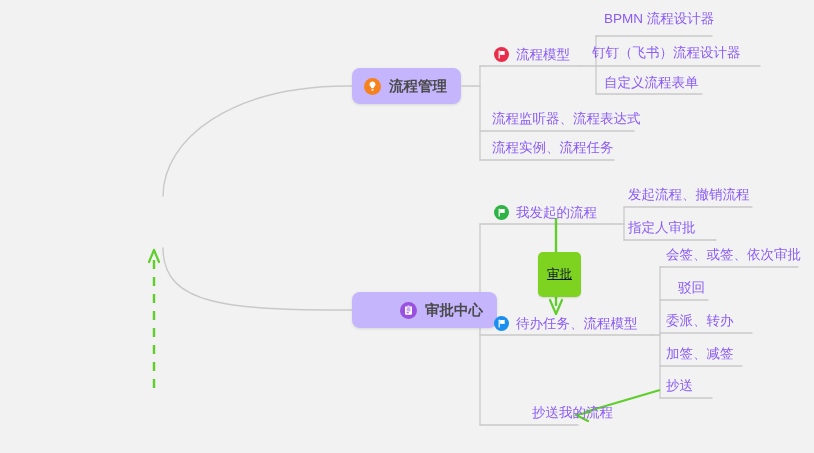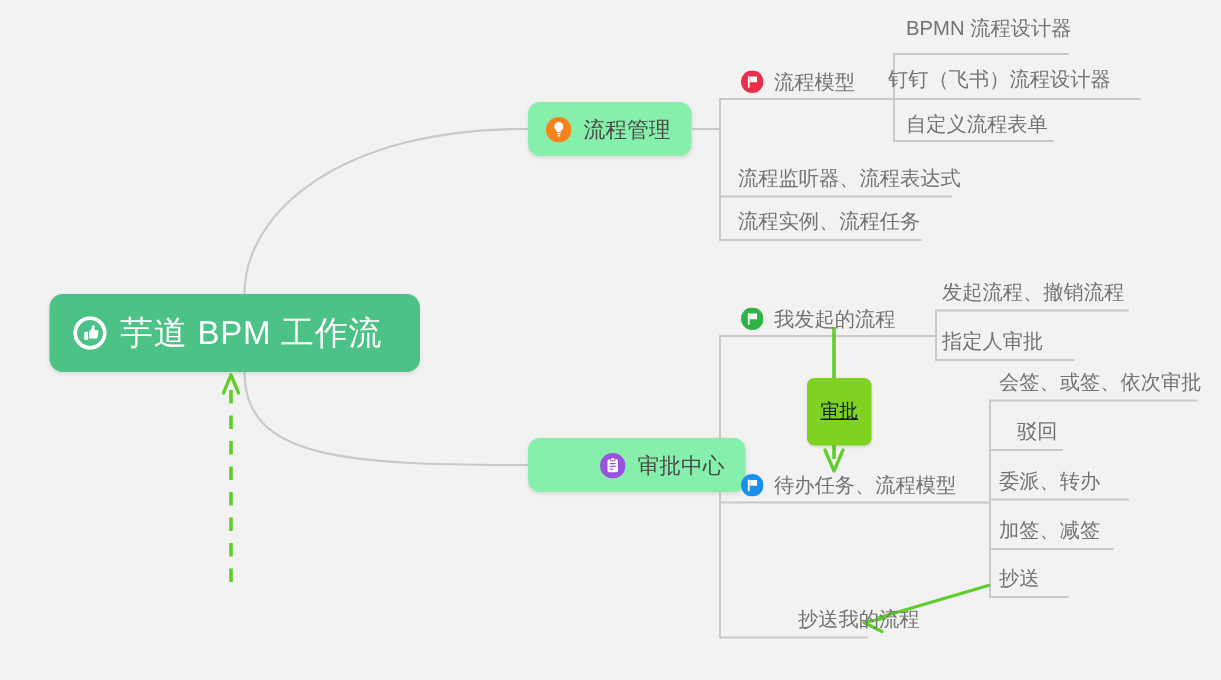--- a/index.html
+++ b/index.html
@@ -44,28 +44,29 @@
     color: #ffffff;
     font-size: 22px;
     letter-spacing: 0.5px;
     margin-left: 9px;
     white-space: nowrap;
   }
 
   
   .branch-node {
     position: absolute;
-    background: #86efac;
+    background: #c4b5fd;
     border-radius: 8px;
     box-shadow: 0 1px 3px rgba(0,0,0,0.11);
     display: flex;
     align-items: center;
     box-sizing: border-box;
     padding: 0 14px 0 12px;
     height: 36px;
+    font-weight: bold;
   }
   .branch-label {
     font-size: 14.5px;
     color: #4a4a4a;
     margin-left: 8px;
     white-space: nowrap;
   }
   #node-liucheng { left: 352px; top: 68px; }
   #node-shenpi   { left: 352px; top: 292px; padding-left: 48px; }
 
@@ -76,21 +77,21 @@
     top: 392px;
     height: 37px;
     padding: 0 16px 0 12px;
   }
   #node-oa .branch-label { font-size: 14.5px; color: #555; }
 
   
   .leaf {
     position: absolute;
     font-size: 13.5px;
-    color: #737373;
+    color: #8b5cf6;
     white-space: nowrap;
     line-height: 1;
     display: flex;
     align-items: center;
   }
   .leaf .leaf-text { display: inline-block; }
   .leaf.with-icon .leaf-text { margin-left: 7px; }
 
   
   .ico {
@@ -185,31 +186,20 @@
       <path d="M 556 218 L 556 306"></path>
       <path d="M 556 314 L 550 300 M 556 314 L 562 300" stroke-linecap="round" stroke-width="2.2"></path>
     </g>
 
     <g stroke="#5fce2a" stroke-width="2.2" fill="none">
       <path d="M 660 390 L 585 412"></path>
       <path d="M 576 415 L 590 412 M 576 415 L 588 421" stroke-linecap="round" stroke-width="2.2"></path>
     </g>
   </svg>
 
-  <div class="root-node">
-    <span class="ico" style="width:22px;height:22px;background:#ffffff;">
-      <svg width="22" height="22" viewBox="0 0 22 22">
-        <circle cx="11" cy="11" r="11" fill="#ffffff"></circle>
-        <circle cx="11" cy="11" r="8.6" fill="#4cc287"></circle>
-        <path d="M8.0 10.2h1.7v5.4H8.0a0.9 0.9 0 0 1-0.9-0.9v-3.6a0.9 0.9 0 0 1 0.9-0.9z" fill="#ffffff"></path>
-        <path d="M10.4 10.0c0.9-0.8 1.7-1.7 1.9-2.8 0.1-0.6 0.0-1.3 0.7-1.4 0.7-0.1 1.2 0.5 1.2 1.3 0 0.7-0.25 1.35-0.5 1.95h2.0c0.65 0 1.1 0.55 1.0 1.15l-0.65 3.6c-0.1 0.5-0.5 0.85-1.0 0.85h-4.65z" fill="#ffffff"></path>
-      </svg>
-    </span>
-    <span class="root-label">芋道 BPM 工作流</span>
-  </div>
 
   <div class="branch-node" id="node-liucheng">
     <span class="ico" style="width:17px;height:17px;">
       <svg width="17" height="17" viewBox="0 0 17 17">
         <circle cx="8.5" cy="8.5" r="8.5" fill="#f5821f"></circle>
         <path d="M8.5 3.4a3.0 3.0 0 0 0-1.8 5.4c0.35 0.3 0.5 0.6 0.5 1.0v0.3h2.6v-0.3c0-0.4 0.15-0.7 0.5-1.0A3.0 3.0 0 0 0 8.5 3.4z" fill="#ffffff"></path>
         <rect x="7.3" y="10.7" width="2.4" height="1.0" rx="0.5" fill="#ffffff"></rect>
         <rect x="7.6" y="12.1" width="1.8" height="0.9" rx="0.45" fill="#ffffff"></rect>
       </svg>
     </span>

